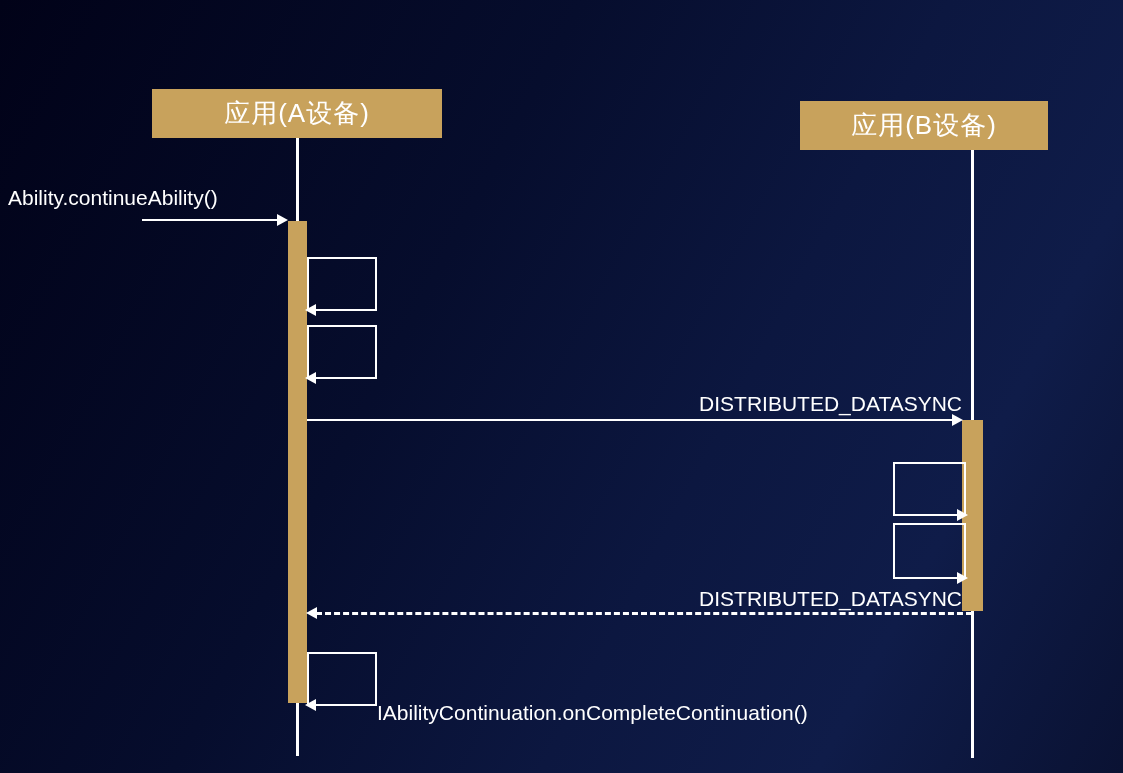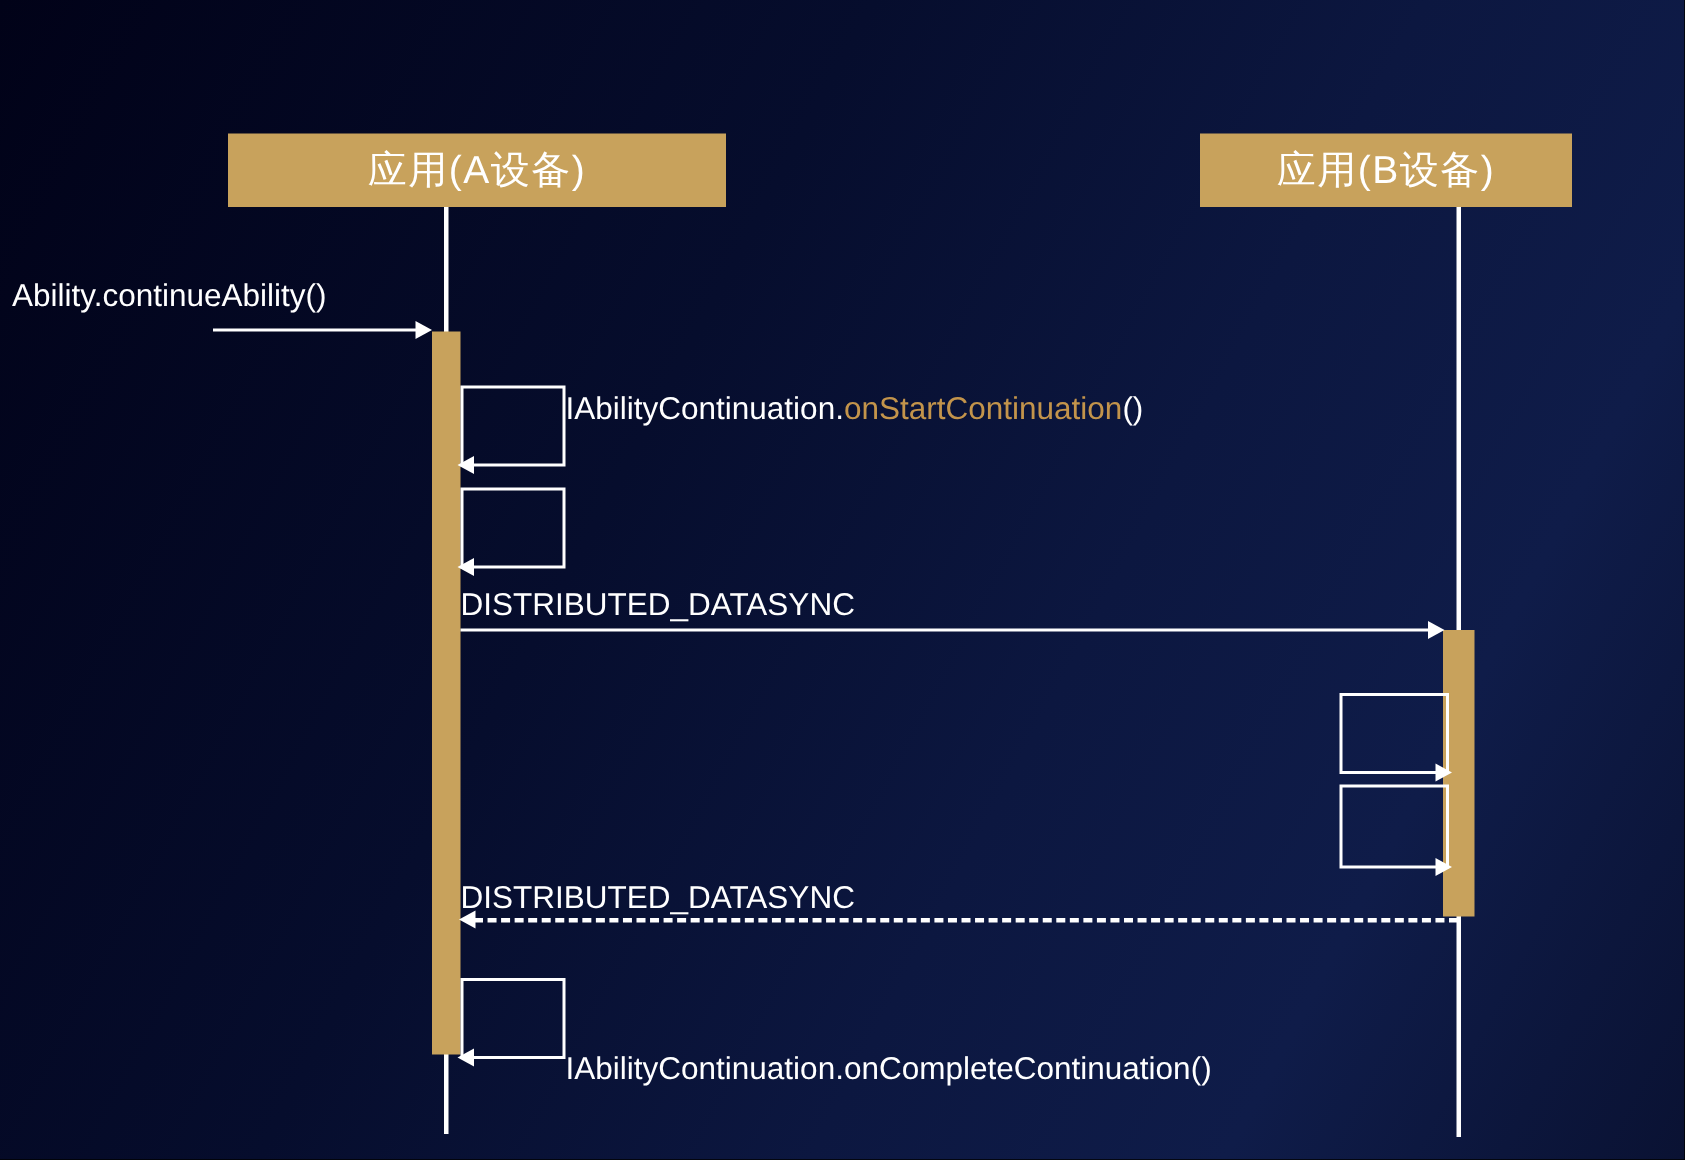--- a/index.html
+++ b/index.html
@@ -21,54 +21,53 @@
     display:flex;align-items:center;justify-content:center;
     font-size:26px;font-weight:500;letter-spacing:1px;
   }
   .lifeline{position:absolute;width:3px;background:var(--line);}
   .bar{position:absolute;background:var(--gold);}
   .msg{
     position:absolute;color:var(--txt);font-size:21px;font-weight:normal;
     white-space:nowrap;line-height:26px;
   }
   .msg .hl{color:var(--hl);}
-  .center{text-align:left;}
+  .center{text-align:right;}
   .right{text-align:right;}
   .hline{position:absolute;height:2px;background:var(--line);}
   .dline{position:absolute;height:0;border-top:3px dashed var(--line);}
   .ah{position:absolute;width:0;height:0;border:6px solid transparent;}
   .ah.r{border-left:11px solid var(--line);border-right:0;}
   .ah.l{border-right:11px solid var(--line);border-left:0;}
   .loop{position:absolute;border:2px solid var(--line);background:transparent;}
   .loop .ah{bottom:-7px;}
   .loop .ah.l{left:-4px;}
   .loop .ah.r{right:-4px;}
 </style>
 </head>
 <body>
 
 <div class="canvas">
 
   <div class="lifeline" style="left:296px;top:137px;height:619px"></div>
   <div class="lifeline" style="left:971px;top:137px;height:621px"></div>
 
-  <div class="pheader" style="left:152px;top:89px;width:332px">应用(A设备)</div>
-  <div class="pheader" style="left:800px;top:89px;width:248px">应用(B设备)</div>
+  <div class="pheader" style="left:152px;top:89px;width:290px">应用(A设备)</div>
+  <div class="pheader" style="left:800px;top:101px;width:248px">应用(B设备)</div>
 
   <div class="bar" style="left:288px;top:221px;width:19px;height:482px"></div>
   <div class="bar" style="left:962px;top:420px;width:21px;height:191px"></div>
 
   <div class="msg" style="left:8px;top:185px">Ability.continueAbility()</div>
   <div class="hline" style="left:142px;top:219px;width:136px"></div>
   <div class="ah r" style="left:277px;top:214px"></div>
 
   <div class="loop" style="left:307px;top:257px;width:66px;height:50px">
     <div class="ah l"></div>
   </div>
-  <div class="msg" style="left:377px;top:260px"><span>IAbilityContinuation.</span><span class="hl">onStartContinuation</span><span>()</span></div>
 
   <div class="loop" style="left:307px;top:325px;width:66px;height:50px">
     <div class="ah l"></div>
   </div>
 
   <div class="msg center" style="left:307px;top:391px;width:655px">DISTRIBUTED_DATASYNC</div>
   <div class="hline" style="left:307px;top:419px;width:646px"></div>
   <div class="ah r" style="left:952px;top:414px"></div>
 
   <div class="loop" style="left:893px;top:462px;width:69px;height:50px">

